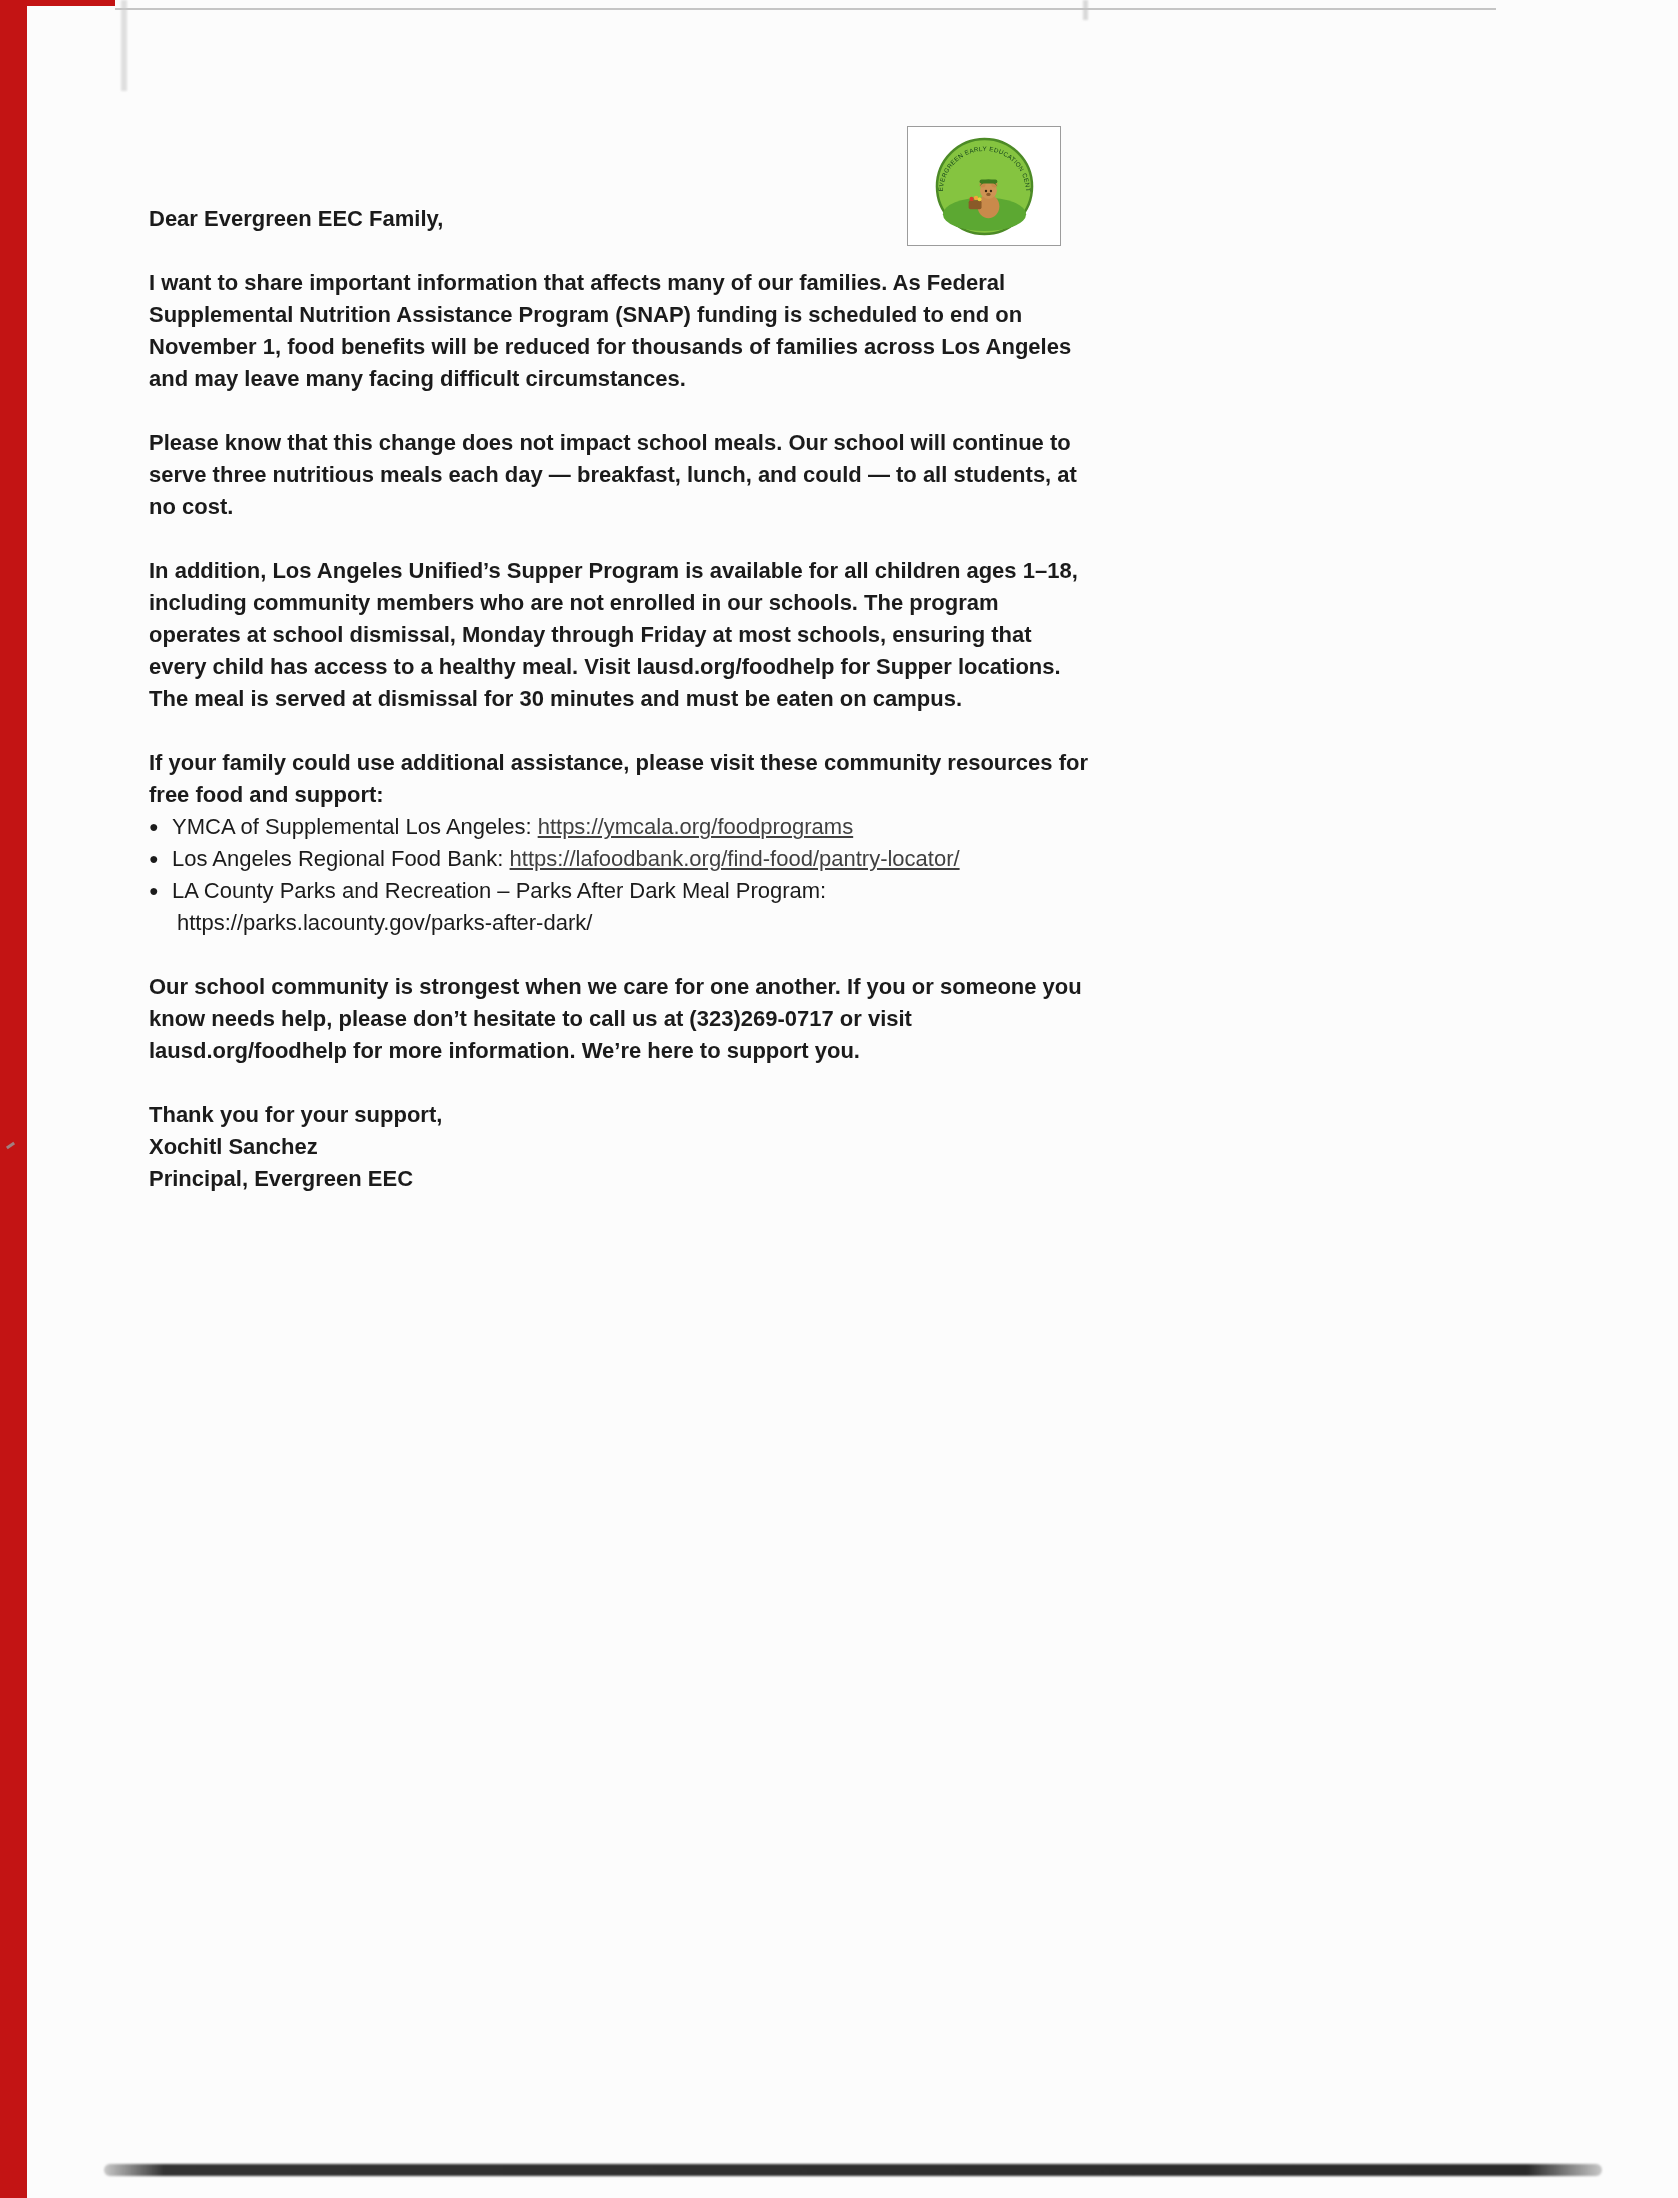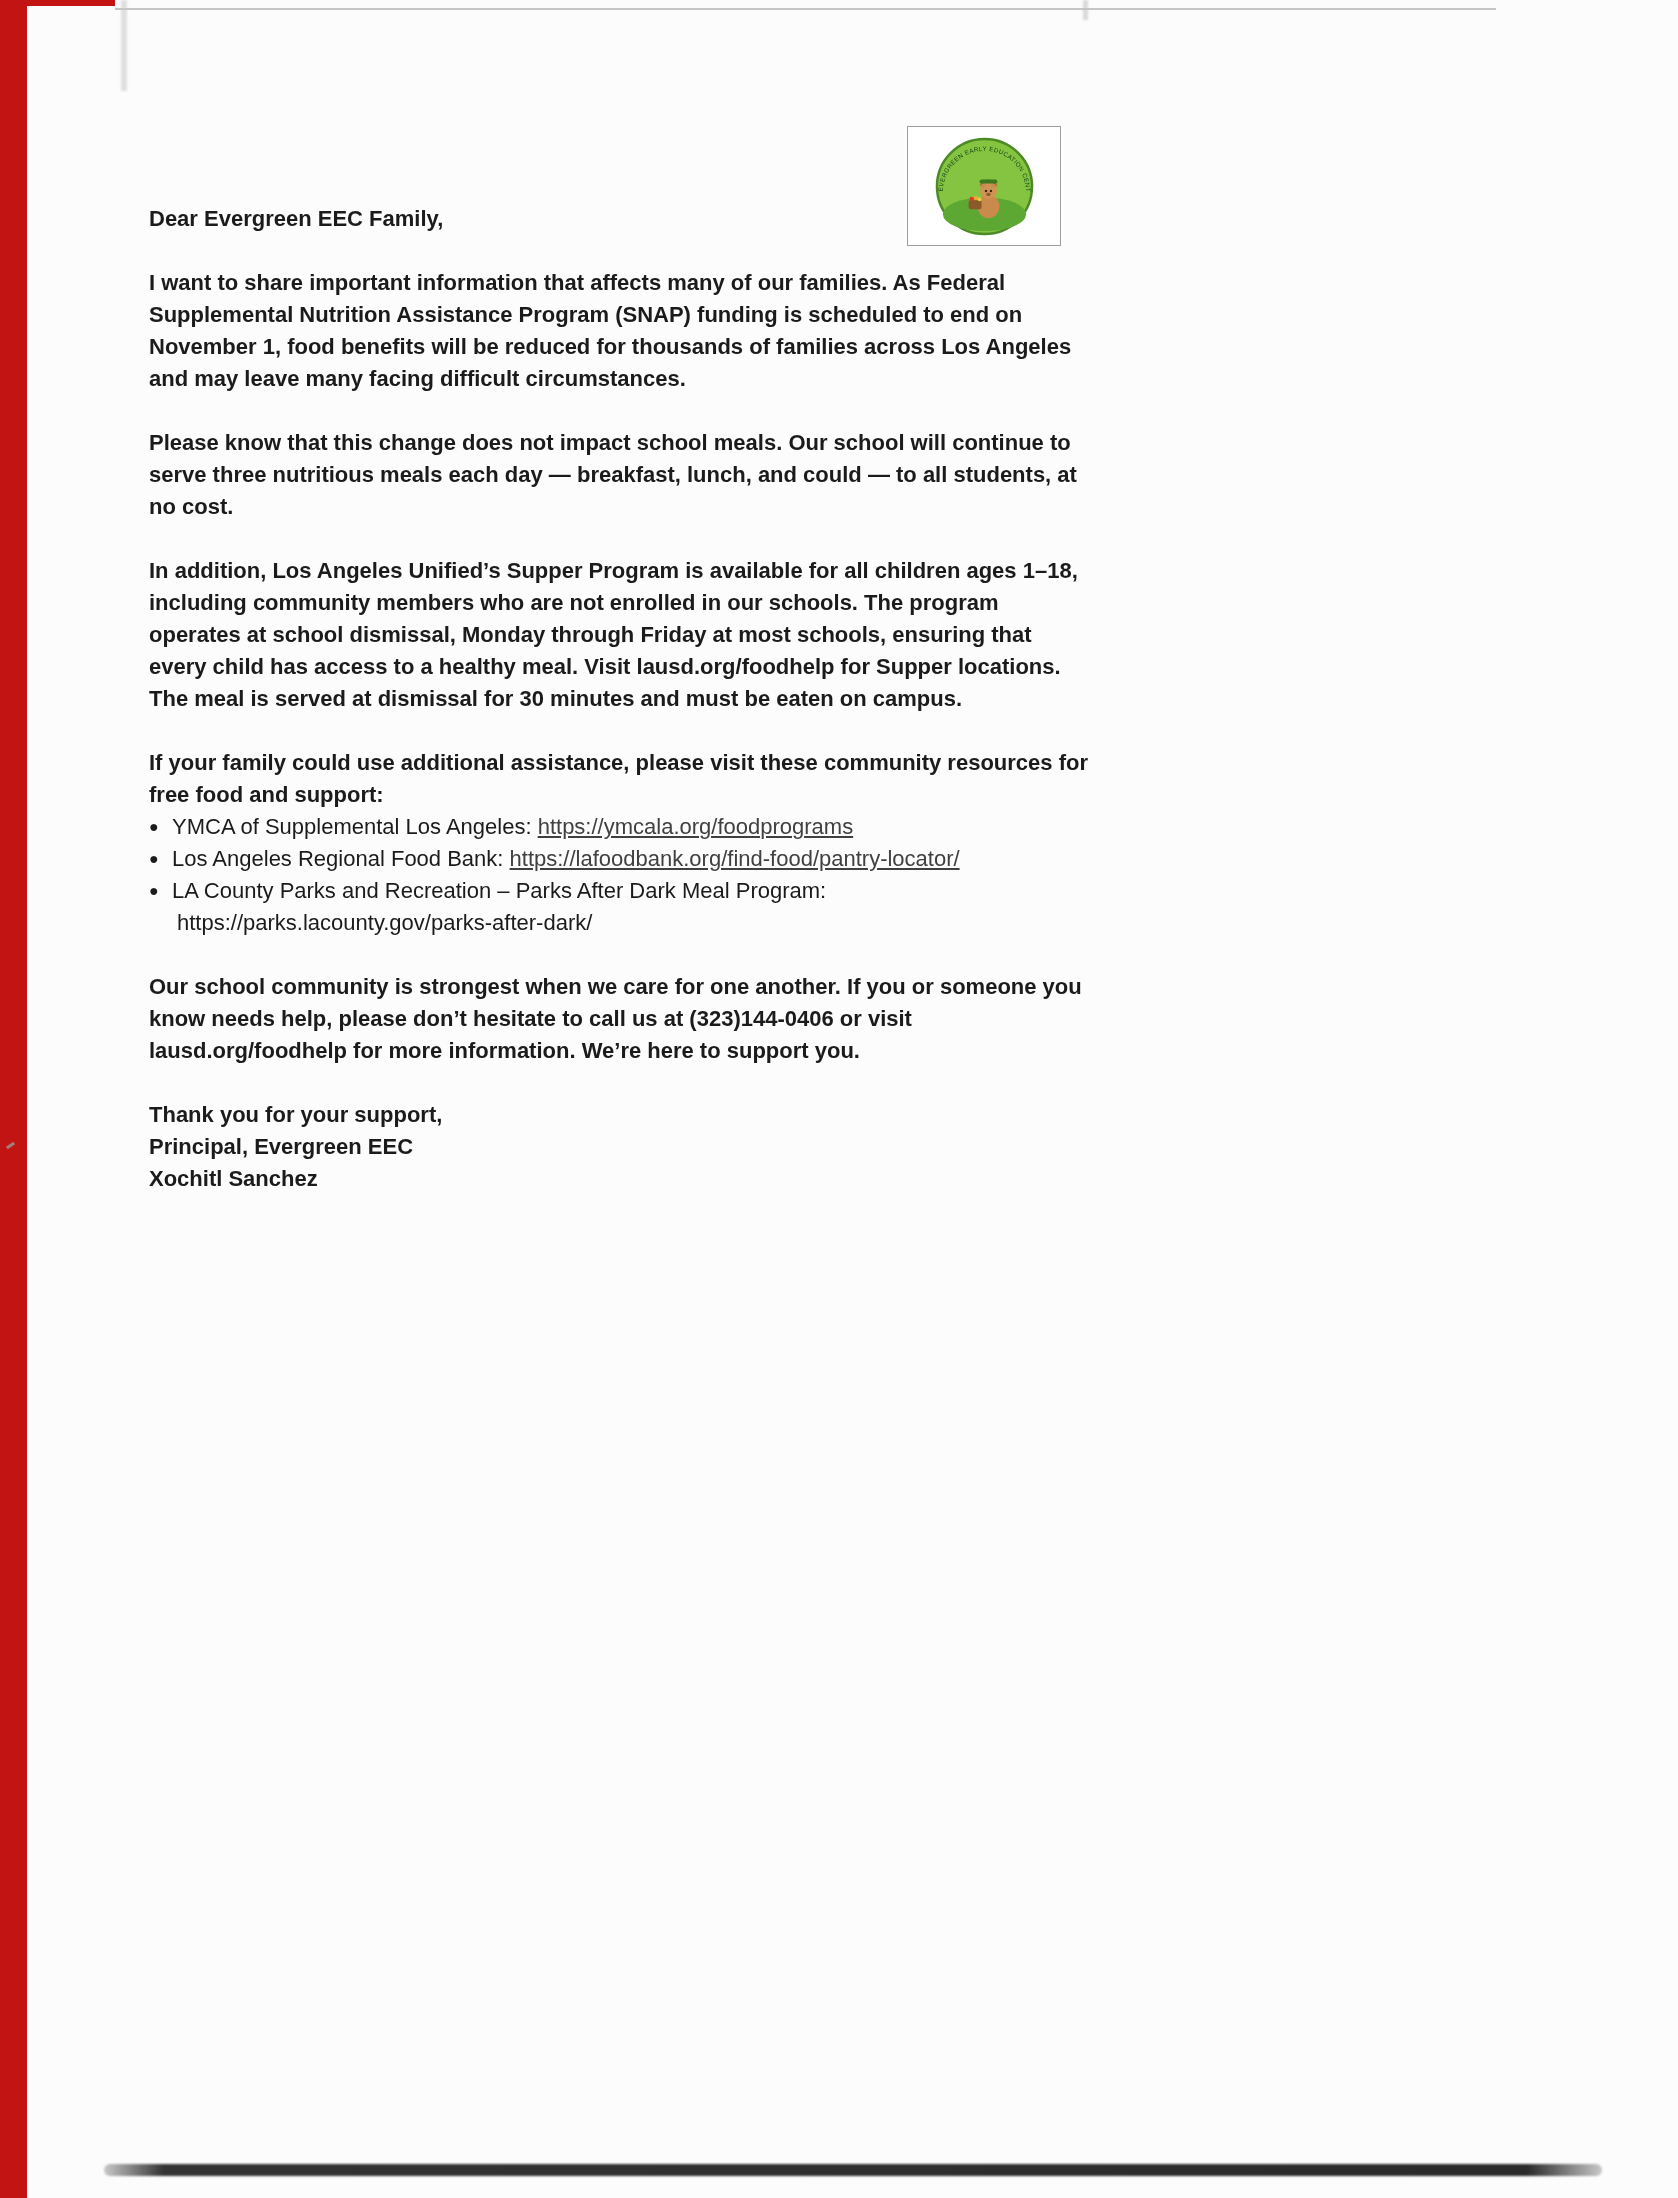--- a/index.html
+++ b/index.html
@@ -106,23 +106,23 @@
       </li>
       <li>
         <span class="dot">●</span><span>Los Angeles Regional Food Bank: </span><a class="link">https://lafoodbank.org/find-food/pantry-locator/</a>
       </li>
       <li>
         <span class="dot">●</span><span>LA County Parks and Recreation – Parks After Dark Meal Program:</span>
         <div class="cont-line">https://parks.lacounty.gov/parks-after-dark/</div>
       </li>
     </ul>
 
-    <p>Our school community is strongest when we care for one another. If you or someone you know needs help, please don’t hesitate to call us at (323)144-0406 or visit lausd.org/foodhelp for more information. We’re here to support you.</p>
+    <p>Our school community is strongest when we care for one another. If you or someone you know needs help, please don’t hesitate to call us at (323)269-0717 or visit lausd.org/foodhelp for more information. We’re here to support you.</p>
 
     <div class="closing">
       <p class="first">Thank you for your support,</p>
+      <p>Xochitl Sanchez</p>
       <p>Principal, Evergreen EEC</p>
-      <p>Xochitl Sanchez</p>
     </div>
 
   </div>
 </div>
 
 
 </body></html>

